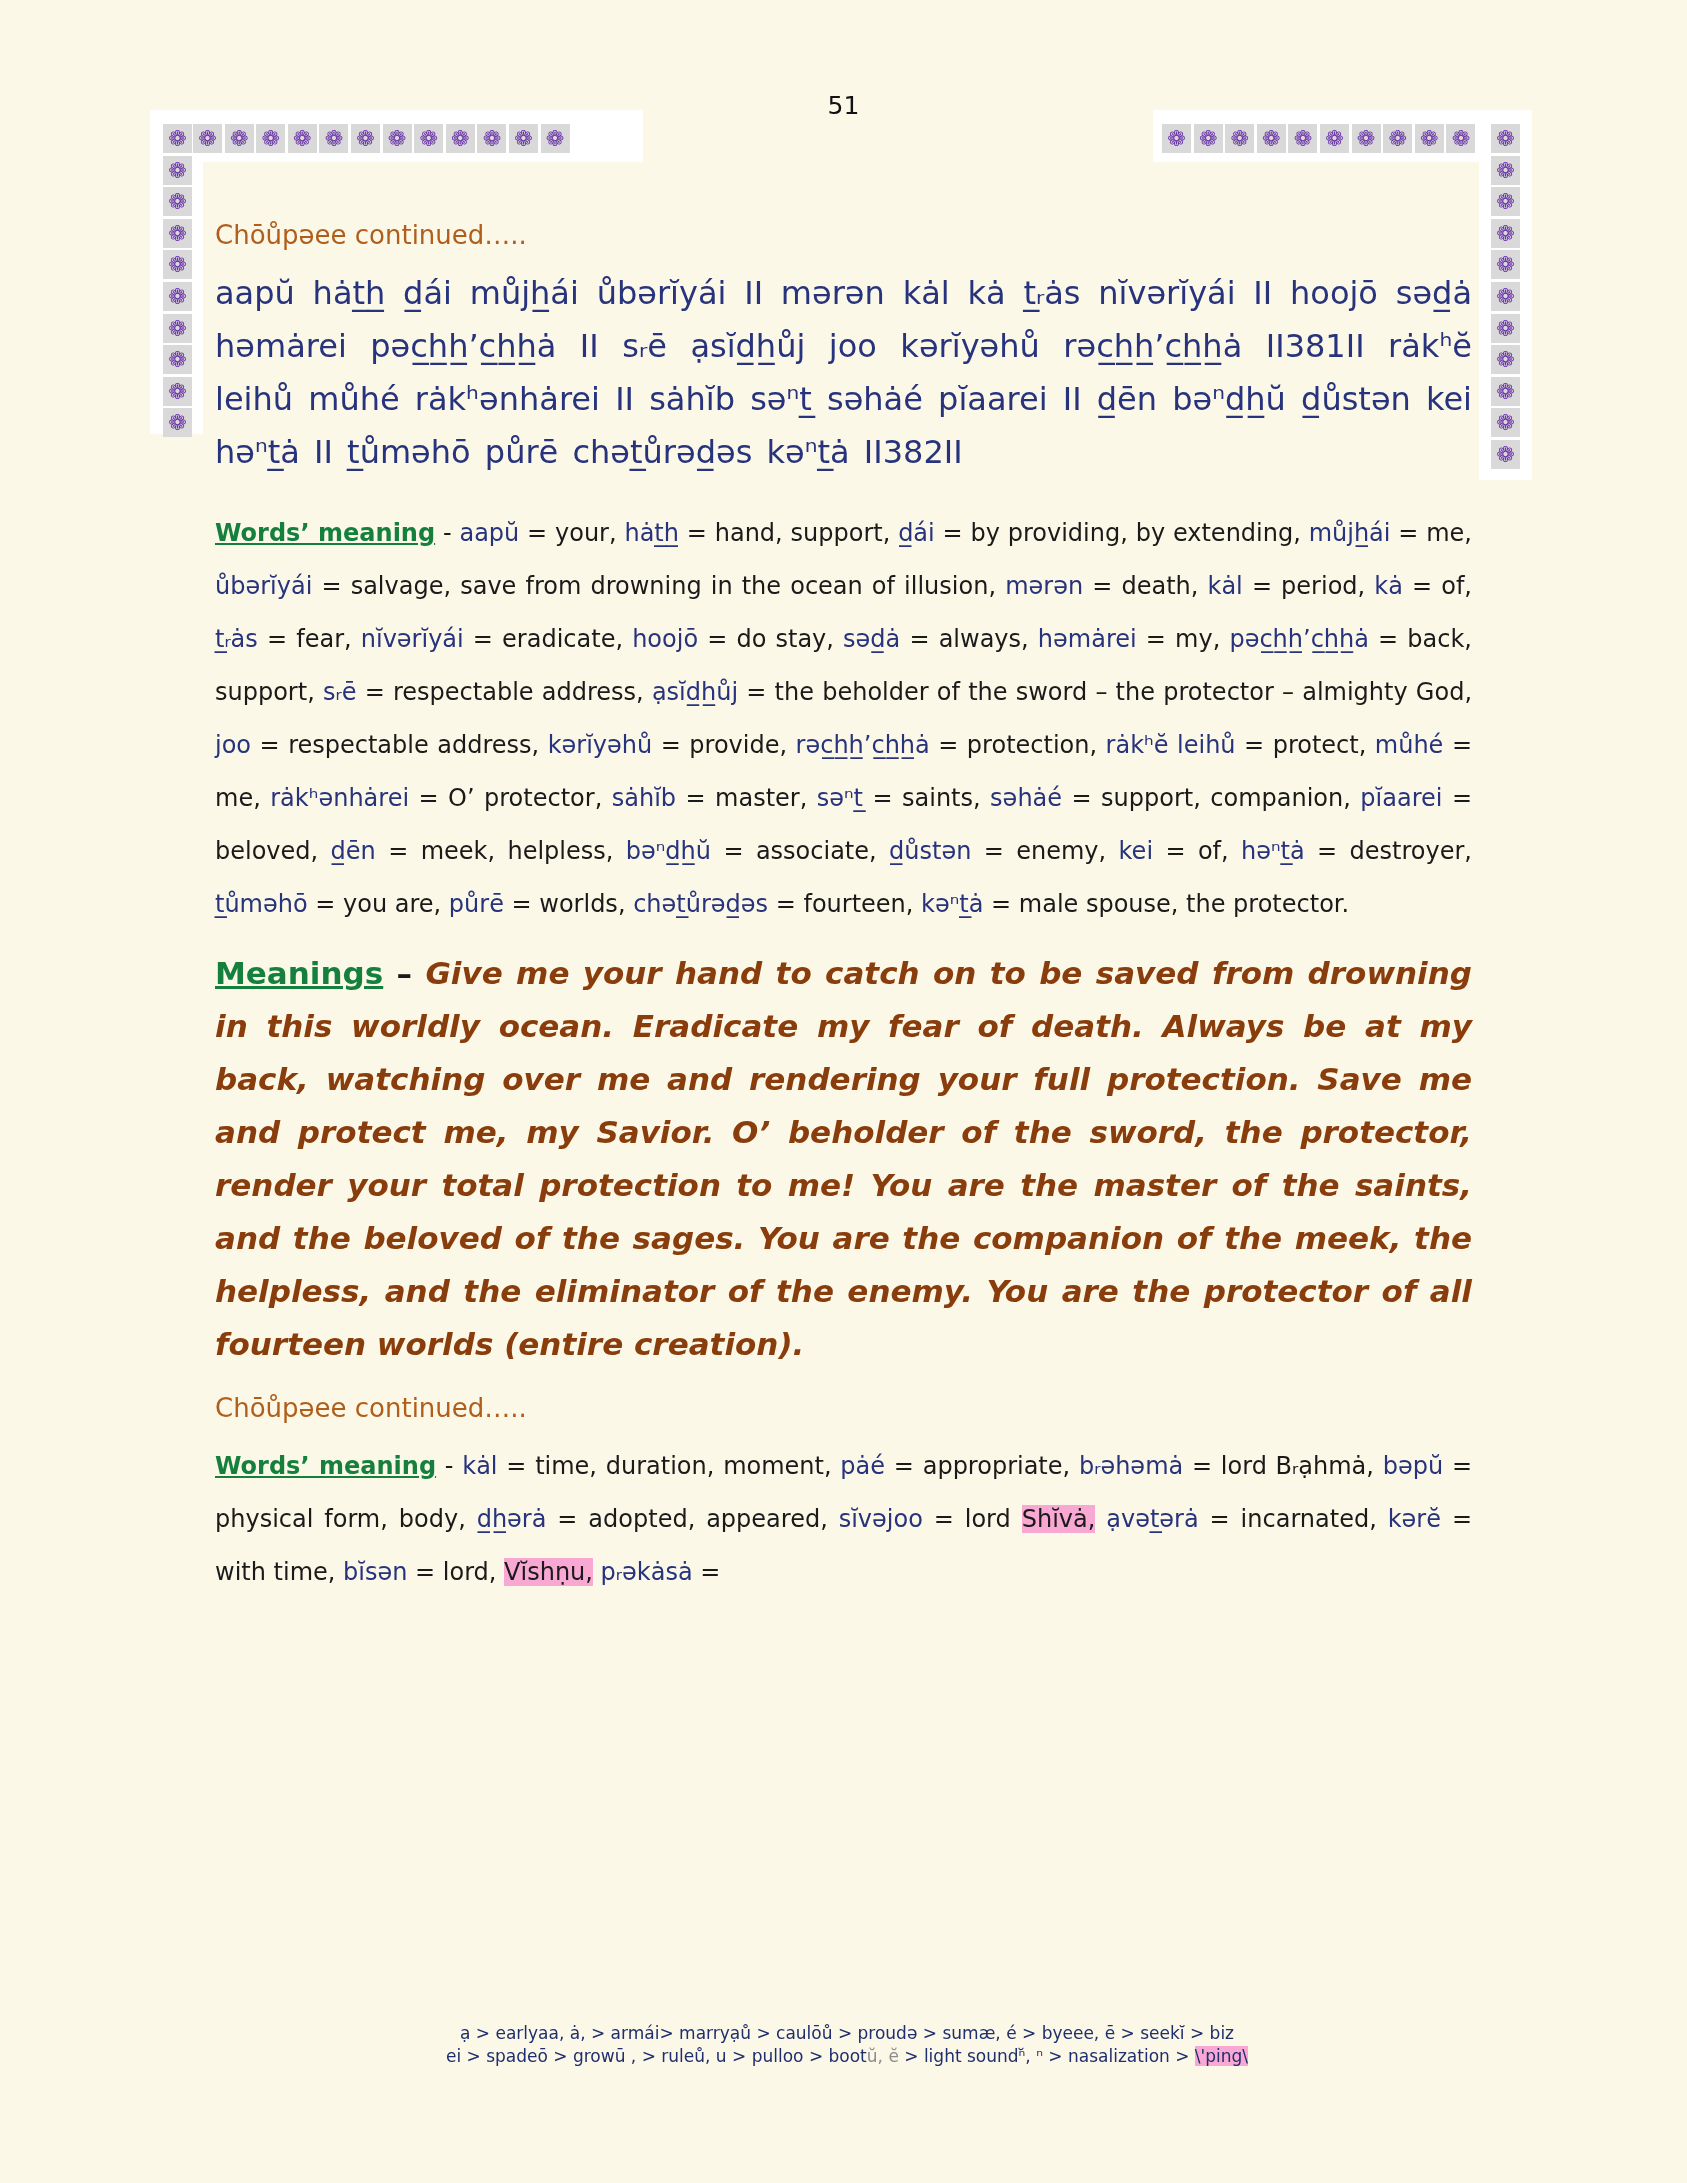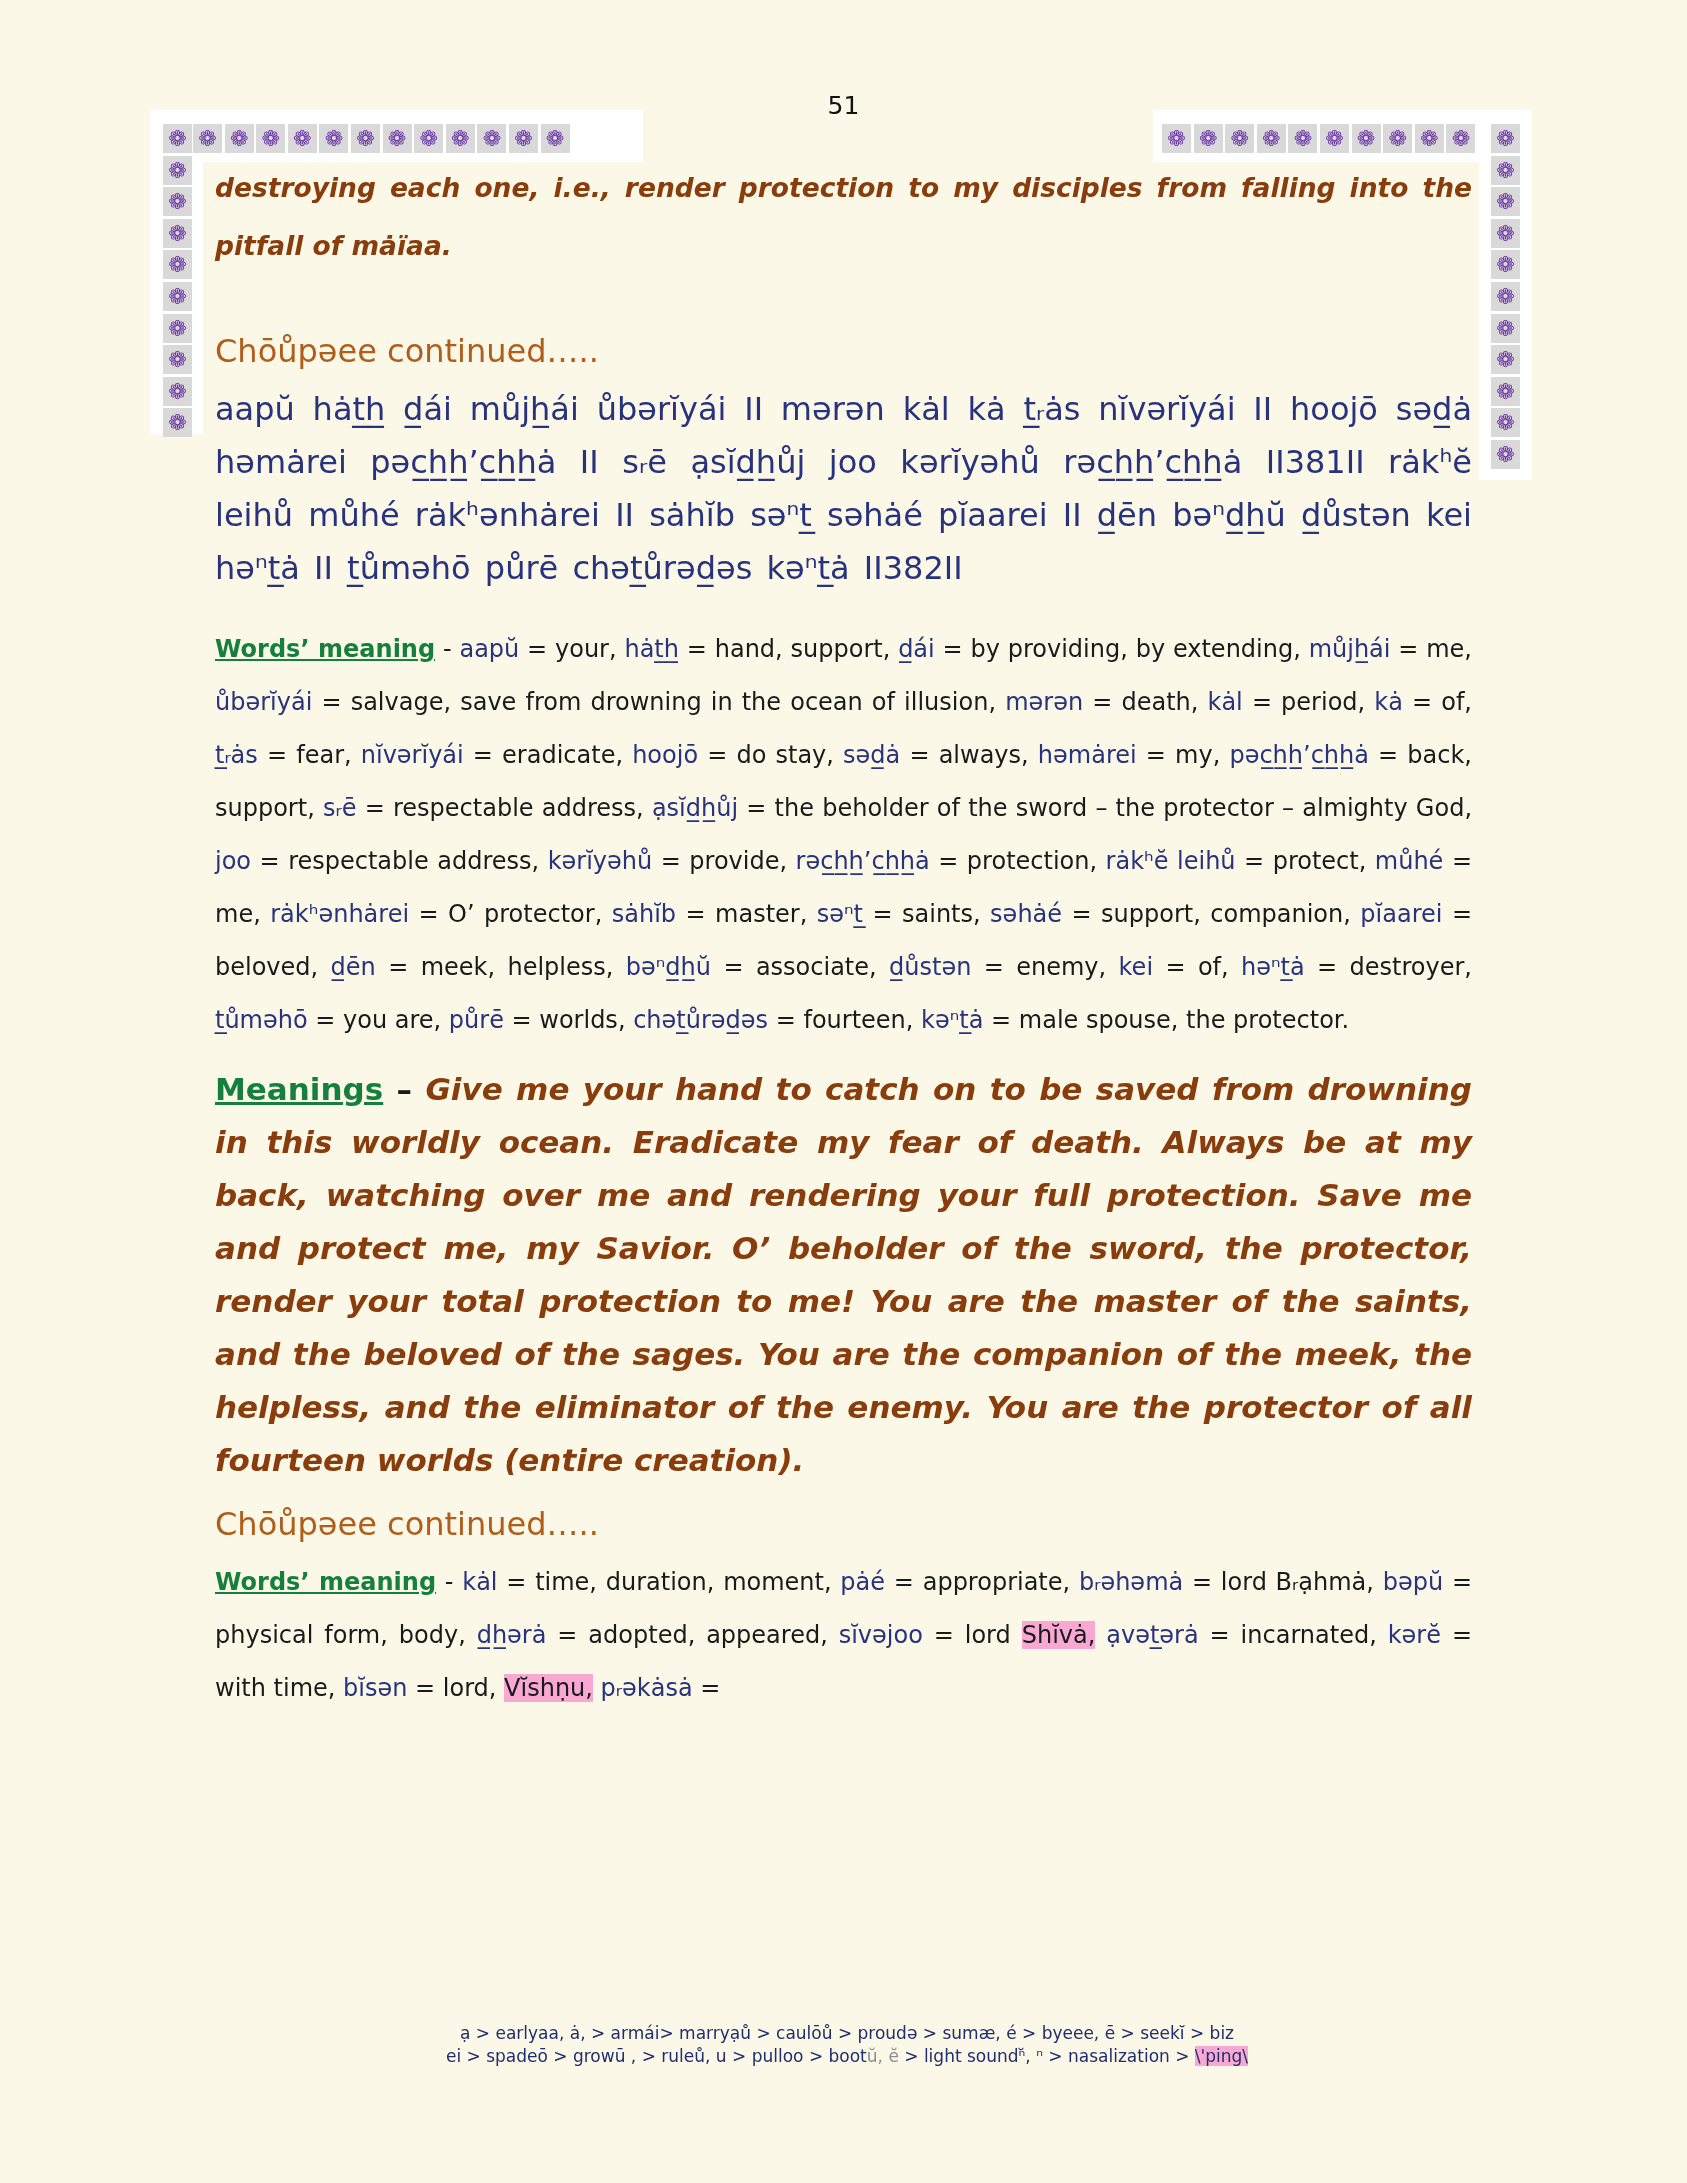--- a/index.html
+++ b/index.html
@@ -34,21 +34,21 @@
 
   .content { position:absolute; left:215px; top:159px; width:1257px; }
   .content p, .content h2 { margin:0; padding:0; }
 
   .intro {
     font-size:26.5px; line-height:58px; font-style:italic; font-weight:bold;
     color:#8A3D0C; text-align:justify;
   }
   .choupaee {
     margin-top:56px !important;
-    font-size:32px; line-height:40px; font-weight:normal;
+    font-size:26px; line-height:40px; font-weight:normal;
     color:#B05E1B;
   }
   .verse {
     margin-top:12px !important;
     font-size:32px; line-height:53px; color:#27337D;
     text-align:justify; word-spacing:4px;
   }
   .wm {
     margin-top:28px !important;
     font-size:24px; line-height:53px; color:#1a1a1a;
@@ -135,21 +135,20 @@
       <span class="tile">❁</span>
       <span class="tile">❁</span>
       <span class="tile">❁</span>
       <span class="tile">❁</span>
     </div>
 
   <div class="page-number">51</div>
 
   <div class="content">
 
-    <p class="intro">destroying each one, i.e., render protection to my disciples from falling into the pitfall of mȧïaa.</p>
 
     <h2 class="choupaee">Chōůpəee  continued…..</h2>
 
     <p class="verse">aapŭ hȧt̲h̲ d̲ái  můjh̲ái ůbərĭyái II mərən kȧl kȧ t̲ᵣȧs nĭvərĭyái II hoojō səd̲ȧ həmȧrei pəc̲h̲h̲’c̲h̲h̲ȧ II sᵣē ạsĭd̲h̲ůj joo  kərĭyəhů rəc̲h̲h̲’c̲h̲h̲ȧ II381II rȧkʰĕ leihů můhé rȧkʰənhȧrei II sȧhĭb səⁿt̲  səhȧé pĭaarei II d̲ēn bəⁿd̲h̲ŭ d̲ůstən kei həⁿt̲ȧ II t̲ůməhō půrē chət̲ůrəd̲əs kəⁿt̲ȧ II382II</p>
 
     <p class="wm"><span class="wm-label">Words’ meaning</span><span> - </span><span><span class="seg-b">aapŭ</span><span> = your, </span><span class="seg-b">hȧt̲h̲</span><span> = hand, support, </span><span class="seg-b">d̲ái</span><span> =  by providing, by extending, </span><span class="seg-b">můjh̲ái</span><span> = me, </span><span class="seg-b">ůbərĭyái</span><span> = salvage, save from drowning in the ocean of illusion, </span><span class="seg-b">mərən</span><span> = death, </span><span class="seg-b">kȧl</span><span> = period, </span><span class="seg-b">kȧ</span><span> = of, </span><span class="seg-b">t̲ᵣȧs</span><span> = fear, </span><span class="seg-b">nĭvərĭyái</span><span> = eradicate, </span><span class="seg-b">hoojō</span><span> = do stay, </span><span class="seg-b">səd̲ȧ</span><span> = always, </span><span class="seg-b">həmȧrei</span><span> = my, </span><span class="seg-b">pəc̲h̲h̲’c̲h̲h̲ȧ</span><span> = back, support, </span><span class="seg-b">sᵣē</span><span> = respectable address, </span><span class="seg-b">ạsĭd̲h̲ůj</span><span> = the beholder of the sword – the protector – almighty God, </span><span class="seg-b">joo</span><span> = respectable address, </span><span class="seg-b">kərĭyəhů</span><span> = provide, </span><span class="seg-b">rəc̲h̲h̲’c̲h̲h̲ȧ</span><span> = protection, </span><span class="seg-b">rȧkʰĕ leihů</span><span> = protect, </span><span class="seg-b">můhé</span><span> = me, </span><span class="seg-b">rȧkʰənhȧrei</span><span> = O’ protector, </span><span class="seg-b">sȧhĭb</span><span> = master, </span><span class="seg-b">səⁿt̲</span><span> = saints, </span><span class="seg-b">səhȧé</span><span> = support, companion, </span><span class="seg-b">pĭaarei</span><span> = beloved, </span><span class="seg-b">d̲ēn</span><span> = meek, helpless, </span><span class="seg-b">bəⁿd̲h̲ŭ</span><span> = associate, </span><span class="seg-b">d̲ůstən</span><span> = enemy, </span><span class="seg-b">kei</span><span> = of, </span><span class="seg-b">həⁿt̲ȧ</span><span> = destroyer, </span><span class="seg-b">t̲ůməhō</span><span> = you are, </span><span class="seg-b">půrē</span><span> = worlds, </span><span class="seg-b">chət̲ůrəd̲əs</span><span> = fourteen, </span><span class="seg-b">kəⁿt̲ȧ</span><span> = male spouse, the protector.</span></span></p>
 
     <p class="mn"><span class="wm-label">Meanings</span><span class="mn-dash"> – </span><span class="mn-text">Give me your hand to catch on to be saved from drowning in this worldly ocean. Eradicate my fear of death. Always be at my back, watching over me and rendering your full protection. Save me and protect me, my Savior. O’ beholder of the sword, the protector, render your total protection to me! You are the master of the saints, and the beloved of the sages. You are the companion of the meek, the helpless, and the eliminator of the enemy. You are the protector of all fourteen worlds (entire creation).</span></p>
 
     <h2 class="choupaee second">Chōůpəee  continued…..</h2>

